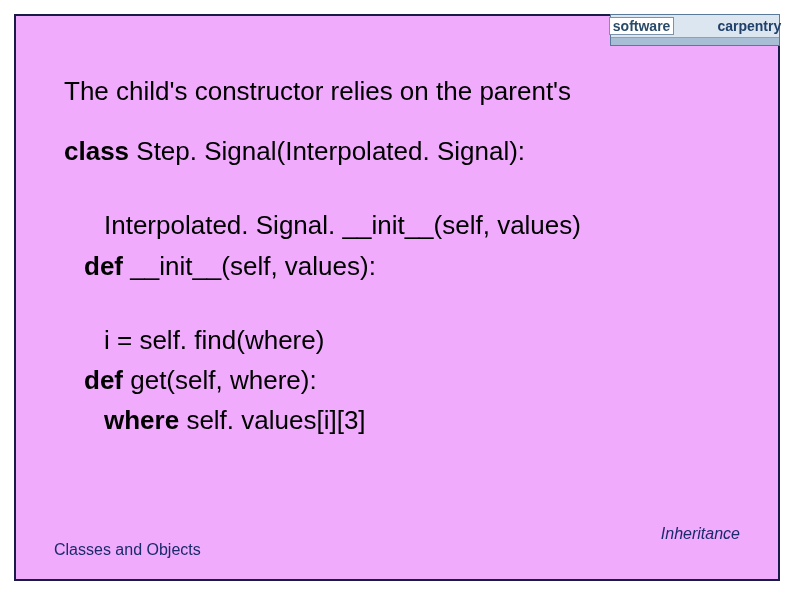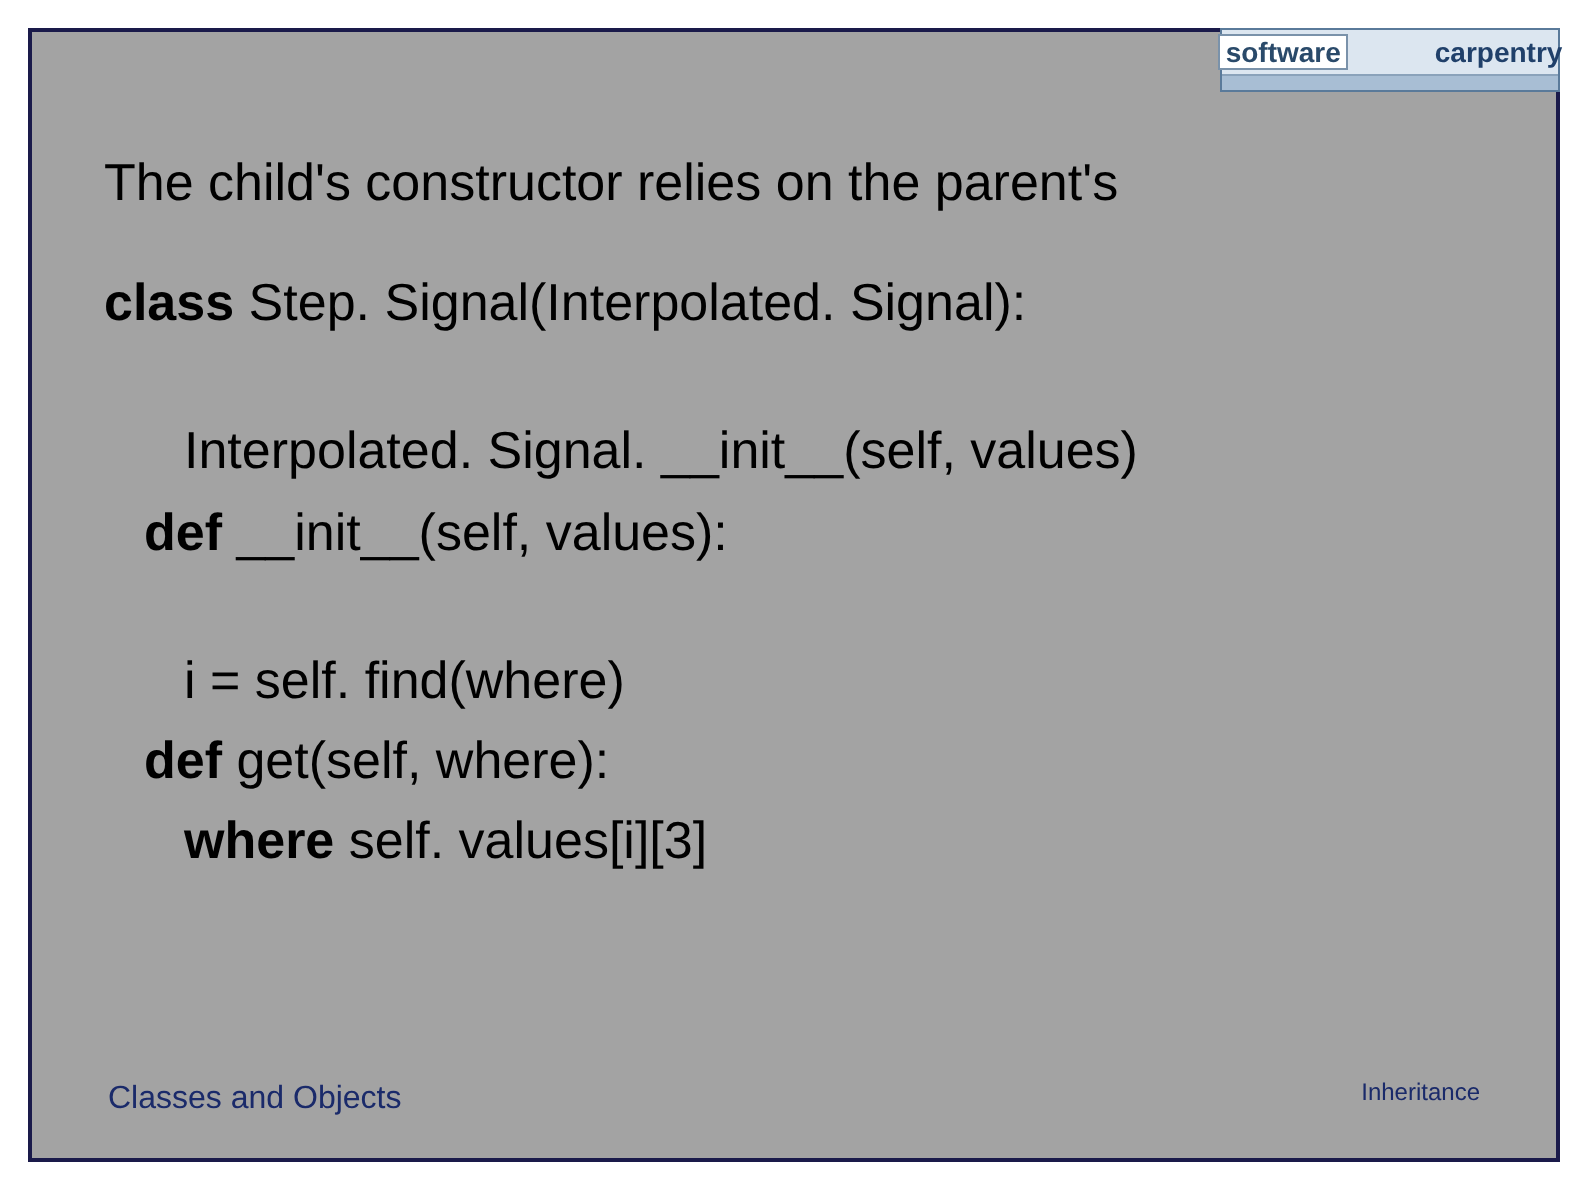--- a/index.html
+++ b/index.html
@@ -10,21 +10,21 @@
     font-family: Arial, Helvetica, sans-serif;
     position: relative;
   }
   .slide-frame {
     position: absolute;
     top: 14px;
     left: 14px;
     right: 14px;
     bottom: 14px;
     border: 2px solid #1a1a4a;
-    background: #a3a3a3;
+    background: #f0abfc;
   }
   .logo {
     position: absolute;
     top: -2px;
     right: -2px;
     width: 170px;
     height: 32px;
     border: 1px solid #5a7a9a;
     background: #dce6f0;
     display: flex;
@@ -57,21 +57,21 @@
     border-top: 1px solid #8aa2ba;
     font-size: 6px;
     color: #5a7a9a;
     text-align: center;
     line-height: 8px;
     letter-spacing: 0.5px;
   }
   .content {
     position: absolute;
     top: 60px;
-    left: 36px;
+    left: 48px;
     right: 36px;
   }
   .title {
     font-size: 26px;
     color: #000;
     margin-bottom: 24px;
   }
   .code-block {
     font-size: 26px;
     color: #000;
@@ -84,24 +84,25 @@
   .spacer { height: 34px; }
   .footer-left {
     position: absolute;
     bottom: 20px;
     left: 38px;
     font-size: 16px;
     color: #1a2a6a;
   }
   .footer-right {
     position: absolute;
-    bottom: 26px;
+    bottom: 36px;
     right: 38px;
-    font-size: 12px;
+    font-size: 16px;
     color: #1a2a6a;
+    font-style: italic;
   }
 </style>
 </head>
 <body>
 
 <div class="slide-frame">
 
   <div class="logo">
     <div class="logo-top">
       <span class="logo-word-software">software</span>

